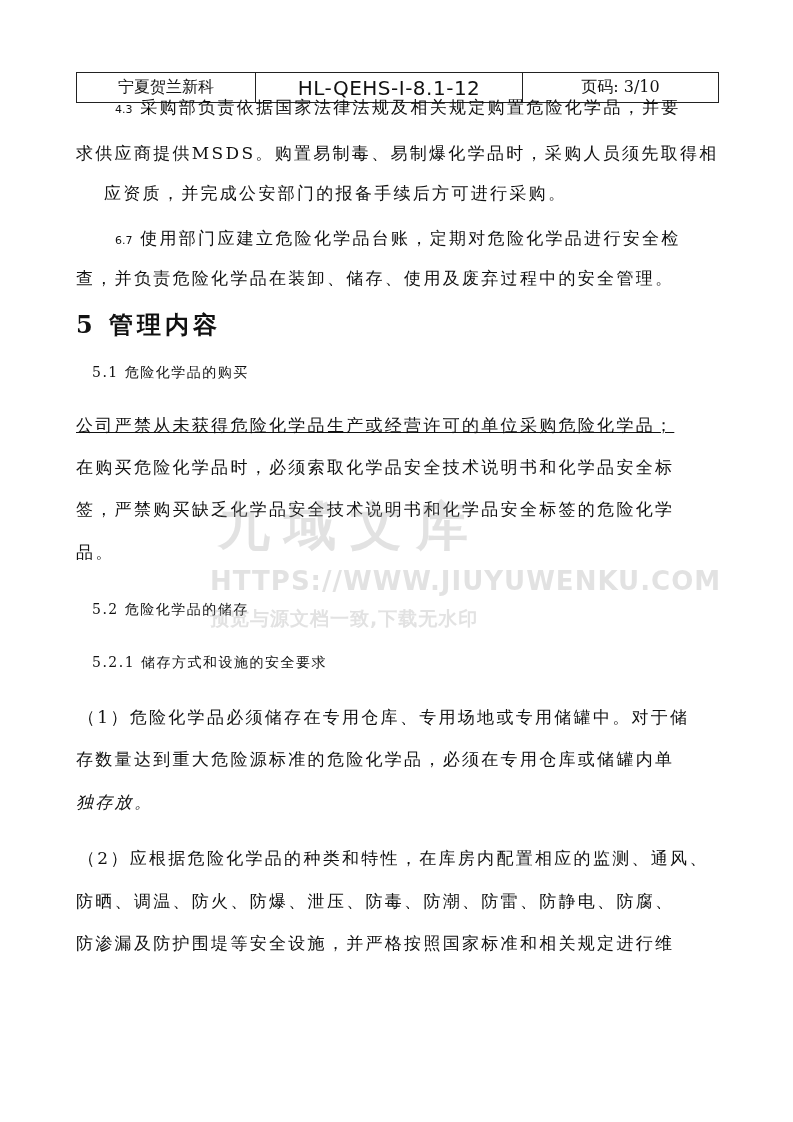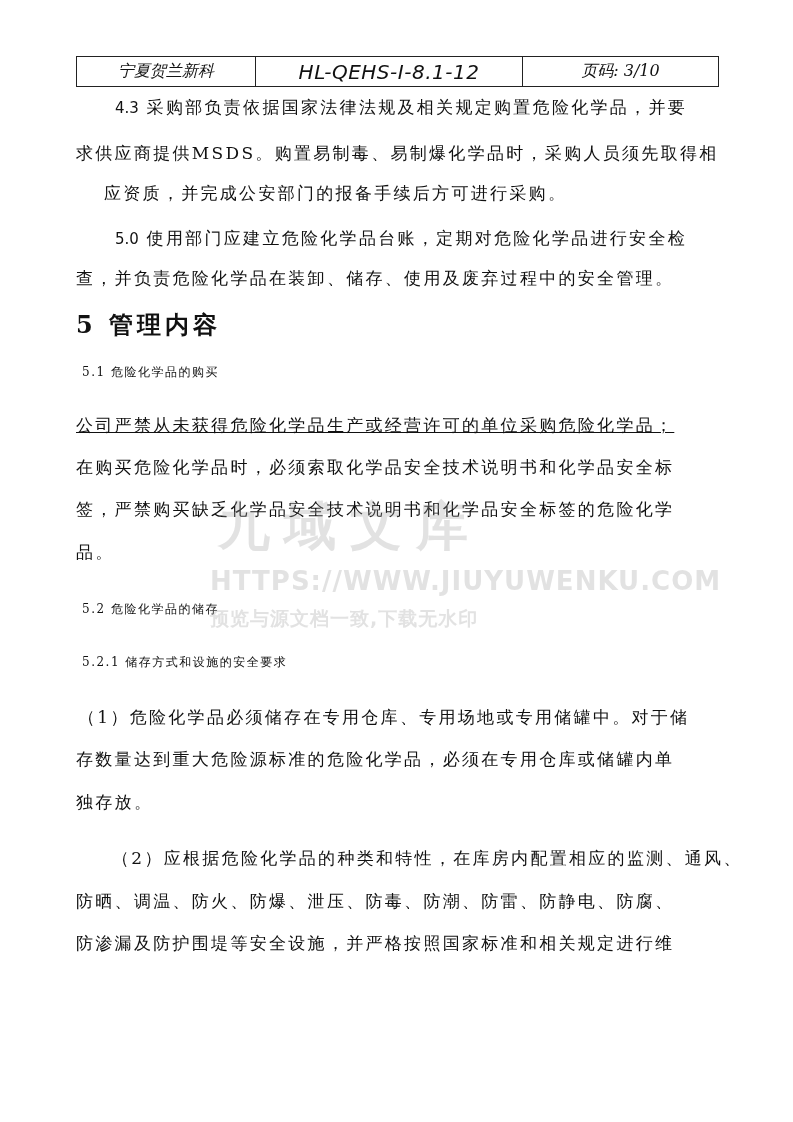--- a/index.html
+++ b/index.html
@@ -1,28 +1,28 @@
 <!DOCTYPE html>
 <html><head>
 <meta charset="utf-8">
 <style>
   html, body { margin: 0; padding: 0; background: #ffffff; }
   body { width: 793px; height: 1122px; position: relative; overflow: hidden;
          font-family: "DejaVu Serif", "Liberation Serif", serif; color: #111; }
-  .header-table { position: absolute; left: 76px; top: 56px; width: 641px; height: 19px;
-         border-collapse: collapse; table-layout: fixed; font-style: italic; }
+  .header-table { position: absolute; left: 76px; top: 72px; width: 641px; height: 19px;
+         border-collapse: collapse; table-layout: fixed; }
   .header-table td { border: 1px solid #222; text-align: center; font-size: 16px;
          padding: 0; height: 29px; vertical-align: middle; }
   .header-table td.c1 { width: 178px; font-family: "DejaVu Serif", serif; }
   .header-table td.c2 { width: 266px; font-family: "DejaVu Sans", sans-serif; font-size: 20px; letter-spacing: 0.5px; }
   .header-table td.c3 { width: 195px; font-family: "DejaVu Serif", serif; }
   .line { position: absolute; left: 76px; font-size: 17px; white-space: nowrap; letter-spacing: 2.3px; line-height: 24px; }
   .heading { position: absolute; left: 76px; font-size: 24px; font-weight: bold; letter-spacing: 4px; white-space: nowrap; line-height: 30px; }
-  .sub { position: absolute; left: 82px; font-size: 12px; white-space: nowrap; letter-spacing: 1.5px; line-height: 24px; }
-  .num { font-family: "DejaVu Sans", sans-serif; letter-spacing: 0; font-size: 15px; }
+  .sub { position: absolute; left: 92px; font-size: 14px; white-space: nowrap; letter-spacing: 1.5px; line-height: 24px; }
+  .num { font-family: "DejaVu Sans", sans-serif; letter-spacing: 0; font-size: 11px; }
   .watermark { position: absolute; pointer-events: none; color: rgba(160,160,160,0.30);
          font-family: "DejaVu Sans", sans-serif; white-space: nowrap; }
   .wm-main { left: 218px; top: 492px; font-size: 52px; font-weight: bold; letter-spacing: 14px; }
   .wm-url { left: 210px; top: 566px; font-size: 26px; font-weight: bold; letter-spacing: 1px; }
   .wm-note { left: 210px; top: 606px; font-size: 19px; font-weight: bold; letter-spacing: 1px; }
 </style>
 </head>
 <body>
 
 <table class="header-table">
@@ -32,38 +32,38 @@
     <td class="c2">HL-QEHS-I-8.1-12</td>
     <td class="c3">页码: 3/10</td>
   </tr>
 </tbody>
   </table>
 
 <div class="line" style="top:95px; left:115px;"><span class="num">4.3</span> <span>采购部负责依据国家法律法规及相关规定购置危险化学品，并要</span></div>
 <div class="line" style="top:141px;">求供应商提供MSDS。购置易制毒、易制爆化学品时，采购人员须先取得相</div>
 <div class="line" style="top:181px;margin-left:28px;">应资质，并完成公安部门的报备手续后方可进行采购。</div>
 
-<div class="line" style="top:226px; left:115px;"><span class="num">5.0</span> <span>使用部门应建立危险化学品台账，定期对危险化学品进行安全检</span></div>
+<div class="line" style="top:226px; left:115px;"><span class="num">6.7</span> <span>使用部门应建立危险化学品台账，定期对危险化学品进行安全检</span></div>
 <div class="line" style="top:266px;">查，并负责危险化学品在装卸、储存、使用及废弃过程中的安全管理。</div>
 
 <div class="heading" style="top:310px;">5 管理内容</div>
 
 <div class="sub" style="top:360px;">5.1 危险化学品的购买</div>
 <div class="line" style="top:413px;text-decoration:underline;">公司严禁从未获得危险化学品生产或经营许可的单位采购危险化学品；</div>
 <div class="line" style="top:455px;">在购买危险化学品时，必须索取化学品安全技术说明书和化学品安全标</div>
 <div class="line" style="top:497px;">签，严禁购买缺乏化学品安全技术说明书和化学品安全标签的危险化学</div>
 <div class="line" style="top:540px;">品。</div>
 
 <div class="sub" style="top:597px;">5.2 危险化学品的储存</div>
 
 <div class="sub" style="top:650px;">5.2.1 储存方式和设施的安全要求</div>
 
 <div class="line" style="top:705px; left:78px;">（1）危险化学品必须储存在专用仓库、专用场地或专用储罐中。对于储</div>
 <div class="line" style="top:747px;">存数量达到重大危险源标准的危险化学品，必须在专用仓库或储罐内单</div>
-<div class="line" style="top:790px;">独存放。</div>
+<div class="line" style="top:790px;font-style:italic;">独存放。</div>
 
-<div class="line" style="top:846px; left:78px;margin-left:34px;">（2）应根据危险化学品的种类和特性，在库房内配置相应的监测、通风、</div>
+<div class="line" style="top:846px; left:78px;">（2）应根据危险化学品的种类和特性，在库房内配置相应的监测、通风、</div>
 <div class="line" style="top:889px;">防晒、调温、防火、防爆、泄压、防毒、防潮、防雷、防静电、防腐、</div>
 <div class="line" style="top:931px;">防渗漏及防护围堤等安全设施，并严格按照国家标准和相关规定进行维</div>
 
 <div class="watermark wm-main">九域文库</div>
 <div class="watermark wm-url">HTTPS://WWW.JIUYUWENKU.COM</div>
 <div class="watermark wm-note">预览与源文档一致,下载无水印</div>
 
 </body></html>

